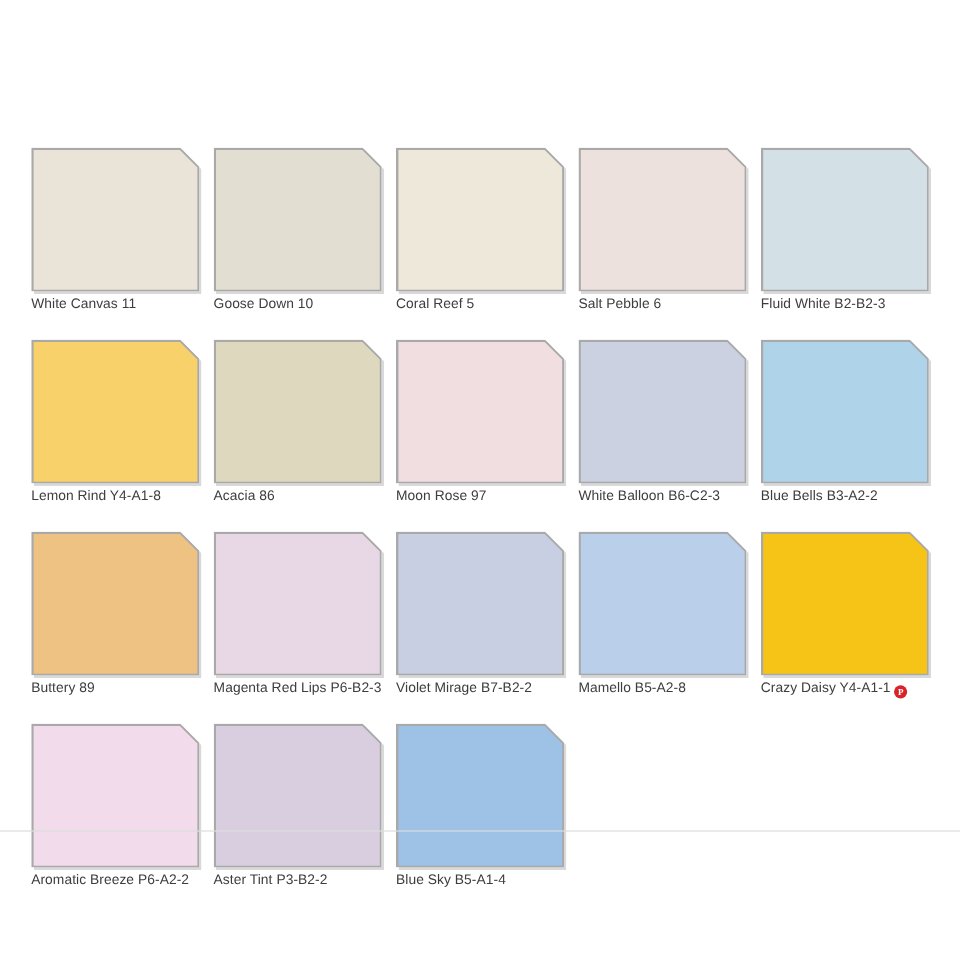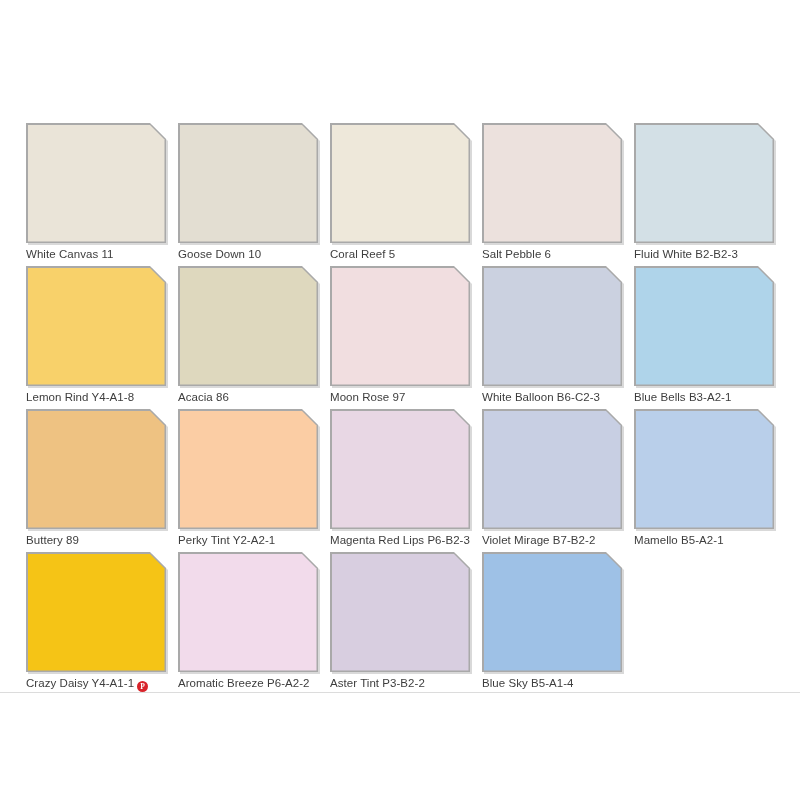--- a/index.html
+++ b/index.html
@@ -31,21 +31,21 @@
     display: grid;
     grid-template-columns: repeat(5, 140px);
     column-gap: 12px;
     row-gap: 0px;
   }
 
   .swatch-cell {
     width: 140px;
     height: 143px;
     position: relative;
-    padding-bottom: 0;
+    padding-bottom: 17px;
     box-sizing: content-box;
   }
 
   .chip-wrap {
     position: relative;
     width: 140px;
     height: 120px;
   }
 
   
@@ -204,61 +204,53 @@
           <div class="chip-fill" style="background: rgb(203, 209, 224);"></div>
         </div>
         <div class="swatch-label" style="color: rgb(61, 61, 61);"><span class="label-text">White Balloon B6-C2-3</span></div>
       </div>
       <div class="swatch-cell">
         <div class="chip-wrap">
           <div class="chip-shadow"></div>
           <div class="chip-border" style="background: rgb(169, 169, 169);"></div>
           <div class="chip-fill" style="background: rgb(175, 212, 234);"></div>
         </div>
-        <div class="swatch-label" style="color: rgb(61, 61, 61);"><span class="label-text">Blue Bells B3-A2-1</span></div>
+        <div class="swatch-label" style="color: rgb(61, 61, 61);"><span class="label-text">Blue Bells B3-A2-2</span></div>
       </div>
       <div class="swatch-cell">
         <div class="chip-wrap">
           <div class="chip-shadow"></div>
           <div class="chip-border" style="background: rgb(169, 169, 169);"></div>
           <div class="chip-fill" style="background: rgb(238, 194, 130);"></div>
         </div>
         <div class="swatch-label" style="color: rgb(61, 61, 61);"><span class="label-text">Buttery 89</span></div>
       </div>
       <div class="swatch-cell">
         <div class="chip-wrap">
           <div class="chip-shadow"></div>
           <div class="chip-border" style="background: rgb(169, 169, 169);"></div>
-          <div class="chip-fill" style="background: rgb(251, 205, 164);"></div>
-        </div>
-        <div class="swatch-label" style="color: rgb(61, 61, 61);"><span class="label-text">Perky Tint Y2-A2-1</span></div>
-      </div>
-      <div class="swatch-cell">
-        <div class="chip-wrap">
-          <div class="chip-shadow"></div>
-          <div class="chip-border" style="background: rgb(169, 169, 169);"></div>
           <div class="chip-fill" style="background: rgb(232, 215, 228);"></div>
         </div>
         <div class="swatch-label" style="color: rgb(61, 61, 61);"><span class="label-text">Magenta Red Lips P6-B2-3</span></div>
       </div>
       <div class="swatch-cell">
         <div class="chip-wrap">
           <div class="chip-shadow"></div>
           <div class="chip-border" style="background: rgb(169, 169, 169);"></div>
           <div class="chip-fill" style="background: rgb(200, 207, 227);"></div>
         </div>
         <div class="swatch-label" style="color: rgb(61, 61, 61);"><span class="label-text">Violet Mirage B7-B2-2</span></div>
       </div>
       <div class="swatch-cell">
         <div class="chip-wrap">
           <div class="chip-shadow"></div>
           <div class="chip-border" style="background: rgb(169, 169, 169);"></div>
           <div class="chip-fill" style="background: rgb(185, 207, 234);"></div>
         </div>
-        <div class="swatch-label" style="color: rgb(61, 61, 61);"><span class="label-text">Mamello B5-A2-1</span></div>
+        <div class="swatch-label" style="color: rgb(61, 61, 61);"><span class="label-text">Mamello B5-A2-8</span></div>
       </div>
       <div class="swatch-cell">
         <div class="chip-wrap">
           <div class="chip-shadow"></div>
           <div class="chip-border" style="background: rgb(169, 169, 169);"></div>
           <div class="chip-fill" style="background: rgb(245, 196, 22);"></div>
         </div>
         <div class="swatch-label" style="color: rgb(61, 61, 61);"><span class="label-text">Crazy Daisy Y4-A1-1</span><span class="label-badge" style="background: rgb(216, 35, 42);">P</span></div>
       </div>
       <div class="swatch-cell">

